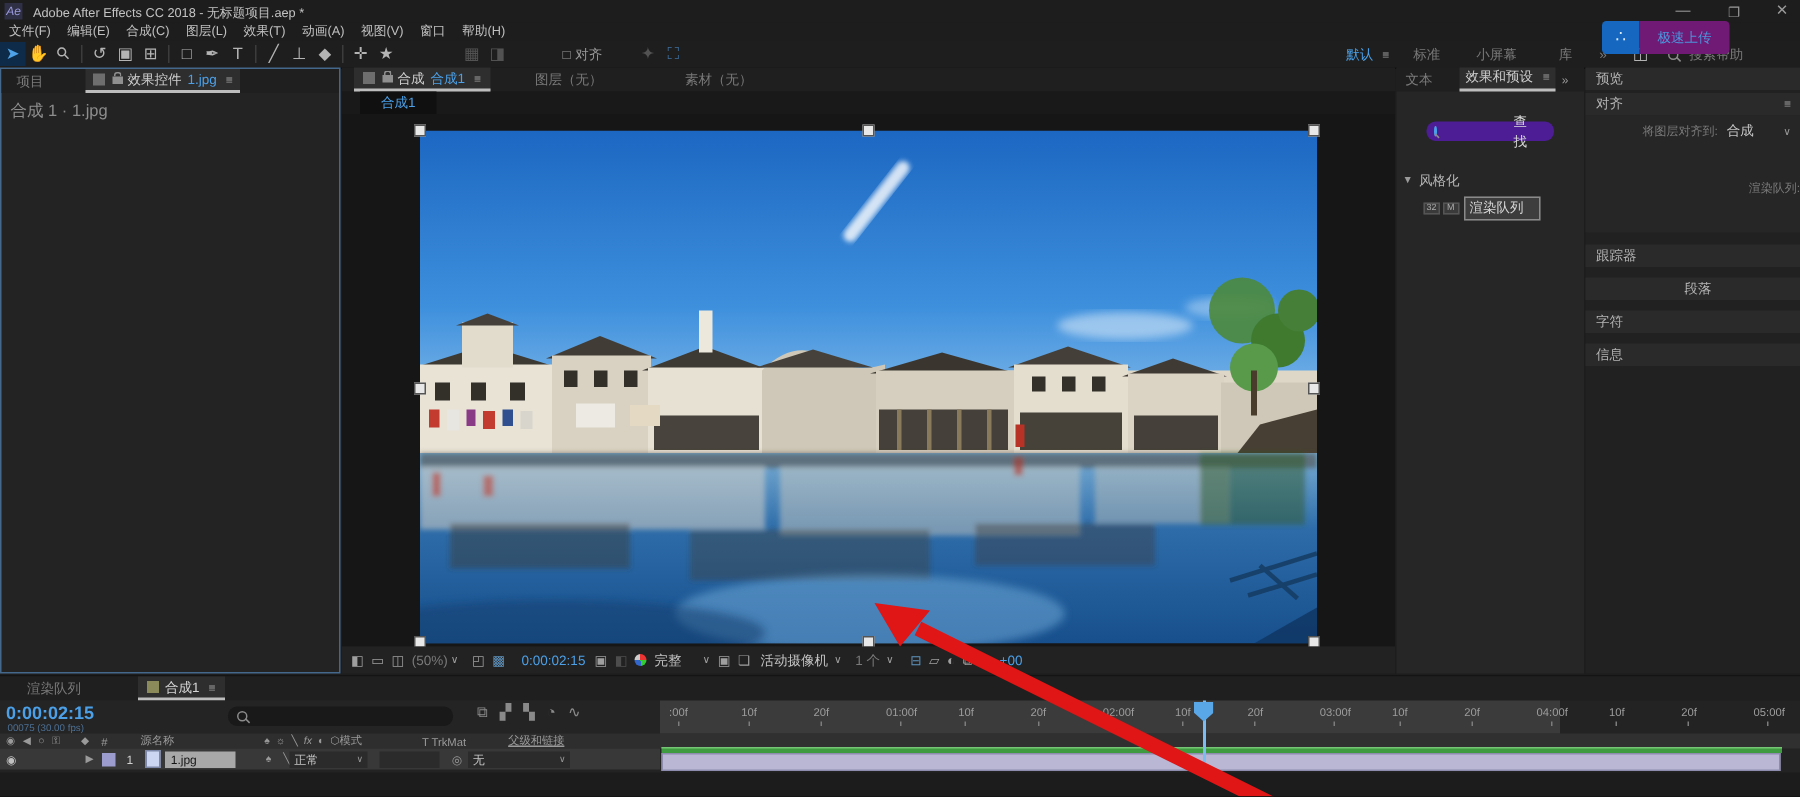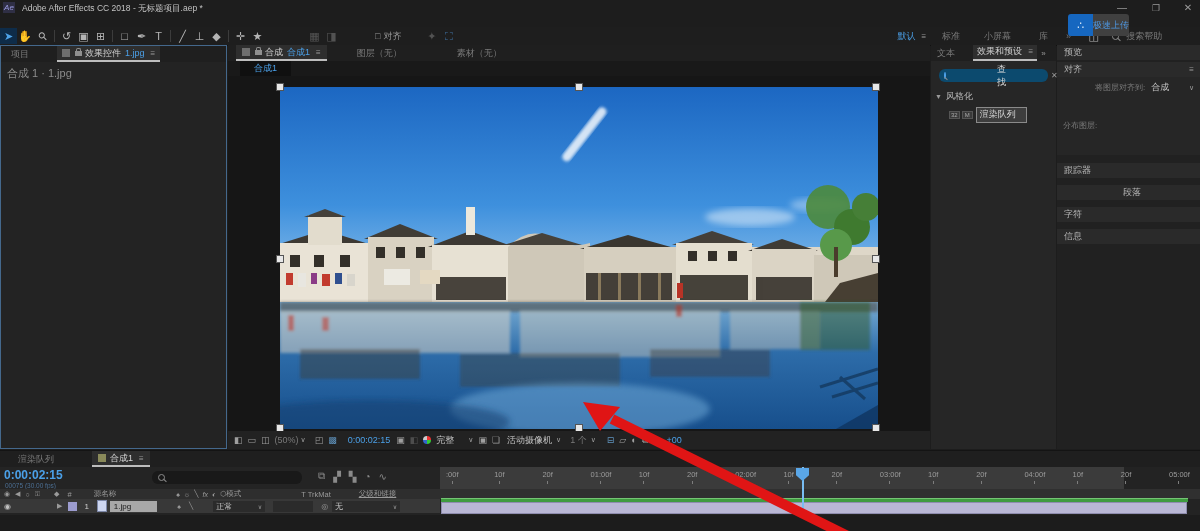--- a/index.html
+++ b/index.html
@@ -6,21 +6,21 @@
   #app{position:relative;width:1200px;height:531px;background:#1d1d1d;overflow:hidden;
        font-family:"Liberation Sans","DejaVu Sans",sans-serif;color:#bdbdbd;font-size:9px;
        -webkit-font-smoothing:antialiased;}
   .abs{position:absolute;}
   .row{display:flex;align-items:center;}
   .icn{display:inline-block;text-align:center;color:#9a9a9a;}
   .panel{background:#232323;}
   .phead{background:#2a2a2a;color:#b5b5b5;}
   .tabu{border-bottom:2px solid #bdbdbd;}
   .blue{color:#4ba0e8;}
-  .dim{color:#7a7a7a;}
+  .dim{color:#7a7a7a;text-align:right;}
   .vdim{opacity:.35;}
   .mag{display:inline-block;width:5px;height:5px;border:1px solid #8b8b8b;border-radius:50%;position:relative;vertical-align:middle;}
   .mag::after{content:'';position:absolute;width:4px;height:1px;background:#8b8b8b;transform:rotate(45deg);right:-3px;bottom:-1px;}
   .lock{display:inline-block;width:7px;height:5px;background:#8f8f8f;position:relative;margin:0 3px 0 1px;vertical-align:1px;}
   .lock::before{content:'';position:absolute;top:-3px;left:1px;width:3px;height:2px;border:1px solid #8f8f8f;border-bottom:none;border-radius:2px 2px 0 0;}
   .chip{display:inline-block;width:8px;height:8px;background:#6e6e6e;margin-right:4px;}
   .tick{position:absolute;top:3px;color:#9c9c9c;font-size:7.5px;}
   .tick::after{content:'';position:absolute;left:45%;top:11px;width:1px;height:3px;background:#7d7d7d;}
   .alignbtn{width:16px;height:13px;color:#c0c0c0;font-size:10px;line-height:13px;text-align:center;}
   .toolbtn{width:17px;height:16px;line-height:16px;text-align:center;font-size:11px;color:#b4b4b4;}
@@ -36,20 +36,31 @@
 <div id="app">
 
   <div class="abs" style="left:0;top:0;width:1200px;height:15px;background:#1d1d1d;">
     <span class="abs" style="left:3px;top:2px;width:12px;height:11px;background:#2f2f45;color:#9b9bdf;font-size:8px;text-align:center;line-height:11px;font-style:italic;">Ae</span>
     <span class="abs" style="left:22px;top:3px;font-size:8.5px;color:#c3c3c3;white-space:nowrap;">Adobe After Effects CC 2018 - 无标题项目.aep *</span>
     <span class="abs icn" style="left:1112px;top:2px;width:20px;font-size:10px;">—</span>
     <span class="abs icn" style="left:1146px;top:3px;width:20px;font-size:9px;">❐</span>
     <span class="abs icn" style="left:1178px;top:2px;width:20px;font-size:10px;">✕</span>
   </div>
 
+  <div class="abs row" style="left:6px;top:15px;width:800px;height:12px;gap:11px;font-size:8.5px;color:#c0c0c0;">
+      <span class="menu-item">文件(F)</span>
+      <span class="menu-item">编辑(E)</span>
+      <span class="menu-item">合成(C)</span>
+      <span class="menu-item">图层(L)</span>
+      <span class="menu-item">效果(T)</span>
+      <span class="menu-item">动画(A)</span>
+      <span class="menu-item">视图(V)</span>
+      <span class="menu-item">窗口</span>
+      <span class="menu-item">帮助(H)</span>
+    </div>
 
   <div class="abs row" style="left:0;top:27px;width:1200px;height:18px;background:#1e1e1e;border-bottom:1px solid #111;">
     <span class="toolbtn" style="color:#4ea3e8;background:#0e2c49;">➤</span>
     <span class="toolbtn">✋</span>
     <span class="toolbtn" style="transform:rotate(-45deg);">⚲</span>
     <span class="tsep"></span>
     <span class="toolbtn">↺</span>
     <span class="toolbtn">▣</span>
     <span class="toolbtn">⊞</span>
     <span class="tsep"></span>
@@ -76,21 +87,21 @@
     <span class="dim" style="margin-left:24px;">小屏幕</span>
     <span class="dim" style="margin-left:28px;">库</span>
     <span class="dim" style="margin-left:18px;">»</span>
     <span class="toolbtn" style="margin-left:14px;">◫</span>
     <span class="mag" style="margin-left:10px;"></span>
     <span class="dim" style="margin-left:7px;">搜索帮助</span>
   </div>
 
   <div class="abs row" style="left:1068px;top:14px;height:22px;z-index:40;">
     <span style="width:25px;height:22px;background:#1667c0;border-radius:3px 0 0 3px;color:#dcecfb;text-align:center;line-height:22px;font-size:11px;">∴</span>
-    <span style="height:22px;line-height:22px;padding:0 0;background:#404040;color:#4d94dd;font-size:9px;border-radius:0 3px 3px 0;">极速上传</span>
+    <span style="height:22px;line-height:22px;padding:0 12px;background:#701a75;color:#4d94dd;font-size:9px;border-radius:0 3px 3px 0;">极速上传</span>
   </div>
 
   <div class="abs panel" style="left:0;top:45px;width:227px;height:404px;border:1px solid #44688c;box-sizing:border-box;">
     <div class="row" style="height:16px;background:#1f1f1f;">
       <span class="dim" style="margin-left:10px;">项目</span>
       <span class="row tabu" style="margin-left:28px;height:14px;background:#2e2e2e;padding:0 5px;">
         <span class="chip"></span>
         <span class="lock"></span>
         <span style="color:#cfcfcf;">效果控件</span>
         <span class="blue" style="margin-left:4px;">1.jpg</span>
@@ -277,21 +288,21 @@
 
   <div class="abs panel" style="left:931px;top:45px;width:125px;height:404px;background:#262626;">
     <div class="row" style="height:16px;background:#1f1f1f;">
       <span class="dim" style="margin-left:6px;">文本</span>
       <span class="tabu" style="margin-left:18px;height:14px;background:#2e2e2e;padding:0 4px;color:#cfcfcf;">
         <span>效果和预设</span>
         <span class="icn" style="margin-left:4px;font-size:8px;">≡</span>
       </span>
       <span class="icn" style="margin-left:4px;font-size:8px;">»</span>
     </div>
-    <div class="row" style="margin:8px;height:13px;background:#0c4a6e;border-radius:6px;padding:0 5px;gap:45px;">
+    <div class="row" style="margin:20px;height:13px;background:#4c1d95;border-radius:6px;padding:0 5px;gap:45px;">
       <span class="mag" style="border-color:#4ba0e8;"></span>
       <span style="margin-left:6px;color:#dcdcdc;">查找</span>
       <span class="icn" style="margin-left:auto;font-size:8px;">✕</span>
     </div>
     <div class="row" style="margin:3px 0 0 4px;">
       <span class="icn" style="font-size:7px;">▼</span>
       <span style="margin-left:4px;color:#b8b8b8;">风格化</span>
     </div>
     <div class="row" style="margin:4px 0 0 18px;">
       <span style="font-size:6px;background:#3a3a3a;border:1px solid #555;padding:0 1px;color:#aaa;">32</span>
@@ -315,21 +326,21 @@
         <span class="icn" style="margin-left:auto;margin-right:6px;font-size:7px;">∨</span>
       </div>
       <div class="row" style="margin-top:6px;gap:7px;">
         <span class="alignbtn"></span>
         <span class="alignbtn"></span>
         <span class="alignbtn"></span>
         <span class="alignbtn"></span>
         <span class="alignbtn"></span>
         <span class="alignbtn"></span>
       </div>
-      <div class="dim" style="margin-top:7px;font-size:8px;">分布图层:</div>
+      <div class="dim" style="margin-top:7px;font-size:8px;">渲染队列:</div>
       <div class="row" style="margin-top:5px;gap:7px;opacity:.4;">
         <span class="alignbtn"></span>
         <span class="alignbtn"></span>
         <span class="alignbtn"></span>
         <span class="alignbtn"></span>
         <span class="alignbtn"></span>
         <span class="alignbtn"></span>
       </div>
     </div>
     <div class="phead row" style="height:15px;margin-top:8px;">
@@ -382,46 +393,46 @@
       <span style="margin-left:22px;">源名称</span>
       <span class="row" style="margin-left:60px;gap:4px;font-size:7px;">
         <span>♠</span>
         <span>☼</span>
         <span>╲</span>
         <span style="font-style:italic;">fx</span>
         <span>◐</span>
         <span>⬡</span>
       </span>
       <span style="">模式</span>
-      <span style="margin-left:60px;">T TrkMat</span>
+      <span style="margin-left:40px;">T TrkMat</span>
       <span style="margin-left:28px;text-decoration:underline;">父级和链接</span>
     </div>
 
     <div class="abs row" style="left:0;top:48px;width:440px;height:14px;background:#383838;font-size:8px;">
       <span class="icn" style="margin-left:4px;font-size:8px;color:#c0c0c0;">◉</span>
       <span class="icn" style="margin-left:46px;font-size:7px;">▶</span>
       <span style="margin-left:6px;width:9px;height:9px;background:#9c9ccf;display:inline-block;"></span>
       <span style="margin-left:7px;color:#cfcfcf;">1</span>
       <span style="margin-left:8px;width:8px;height:10px;background:#cdd6f0;border:1px solid #7d88a8;display:inline-block;"></span>
       <span style="margin-left:3px;background:#a8a8a8;color:#141414;padding:1px 26px 1px 4px;">1.jpg</span>
       <span class="icn" style="margin-left:20px;font-size:7px;">♠</span>
       <span class="icn" style="margin-left:8px;font-size:7px;">╲</span>
-      <span class="row" style="margin-left:20px;width:46px;height:11px;background:#2b2b2b;padding:0 3px;">
+      <span class="row" style="margin-left:0;width:46px;height:11px;background:#2b2b2b;padding:0 3px;">
         <span style="color:#c5c5c5;">正常</span>
         <span class="icn" style="margin-left:auto;font-size:6px;">∨</span>
       </span>
       <span style="margin-left:8px;width:40px;height:11px;background:#2b2b2b;display:inline-block;"></span>
       <span class="icn" style="margin-left:8px;font-size:8px;">◎</span>
       <span class="row" style="margin-left:4px;width:62px;height:11px;background:#2b2b2b;padding:0 3px;">
         <span style="color:#c5c5c5;">无</span>
         <span class="icn" style="margin-left:auto;font-size:6px;">∨</span>
       </span>
     </div>
 
-    <div class="abs" id="ruler" style="left:440px;top:16px;width:684px;height:22px;background:#3b3b3b;border-bottom:1px solid #2a2a2a;">
+    <div class="abs" id="ruler" style="left:440px;top:16px;width:600px;height:22px;background:#3b3b3b;border-bottom:1px solid #2a2a2a;">
         <span class="tick" style="left: 6px;">:00f</span>
         <span class="tick" style="left: 54.2px;">10f</span>
         <span class="tick" style="left: 102.4px;">20f</span>
         <span class="tick" style="left: 150.6px;">01:00f</span>
         <span class="tick" style="left: 198.8px;">10f</span>
         <span class="tick" style="left: 247px;">20f</span>
         <span class="tick" style="left: 295.2px;">02:00f</span>
         <span class="tick" style="left: 343.4px;">10f</span>
         <span class="tick" style="left: 391.6px;">20f</span>
         <span class="tick" style="left: 439.8px;">03:00f</span>

